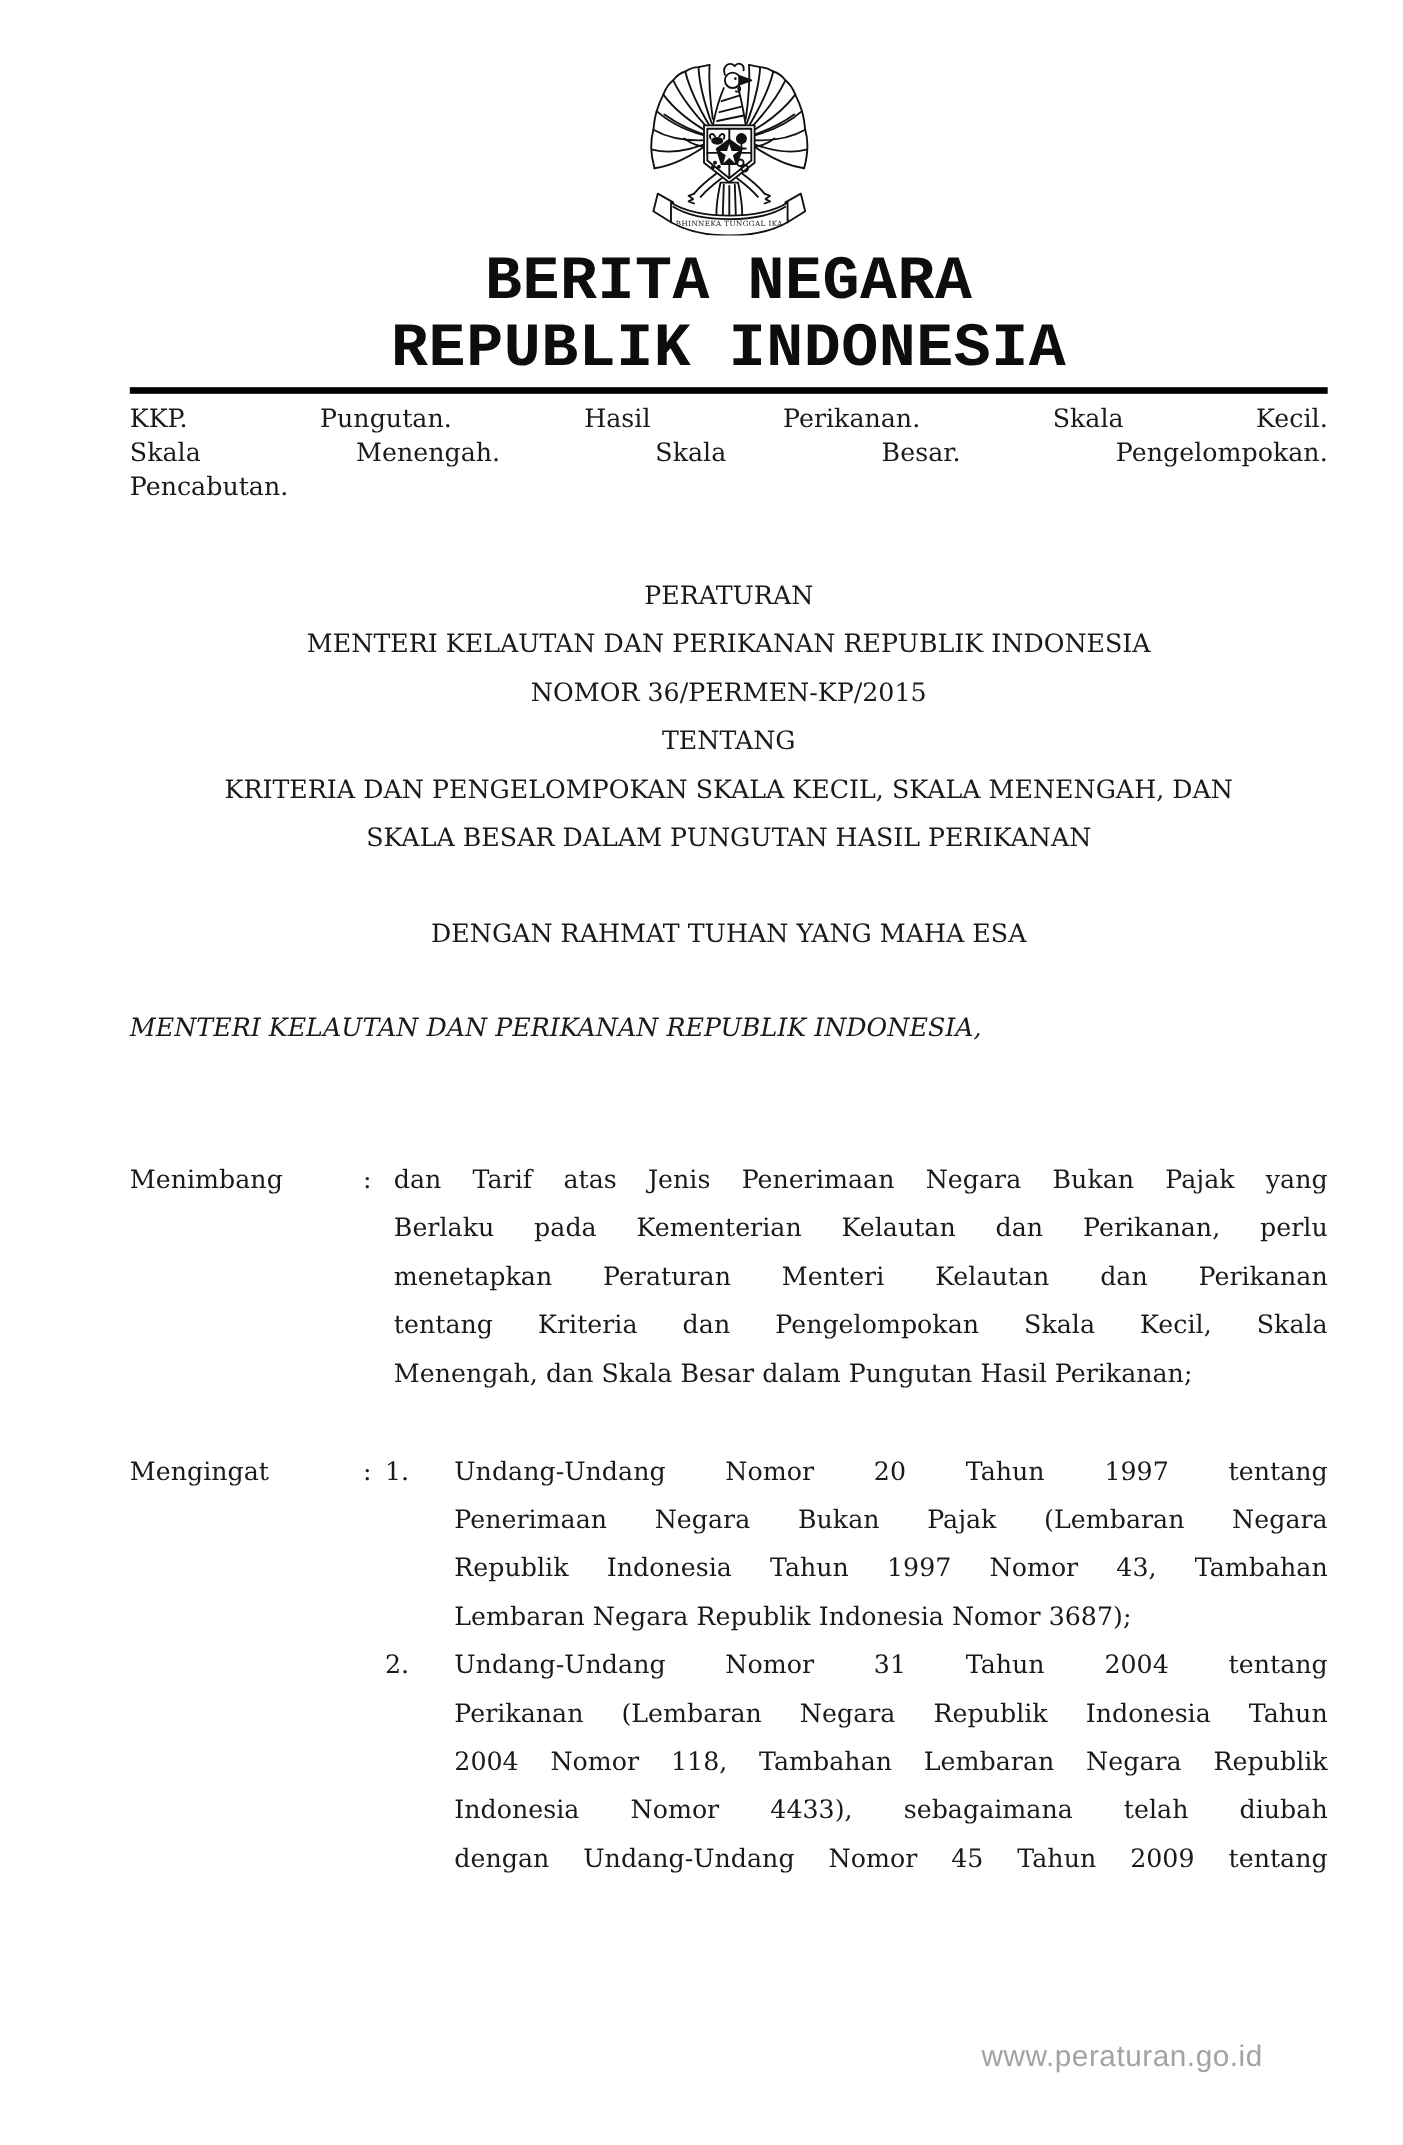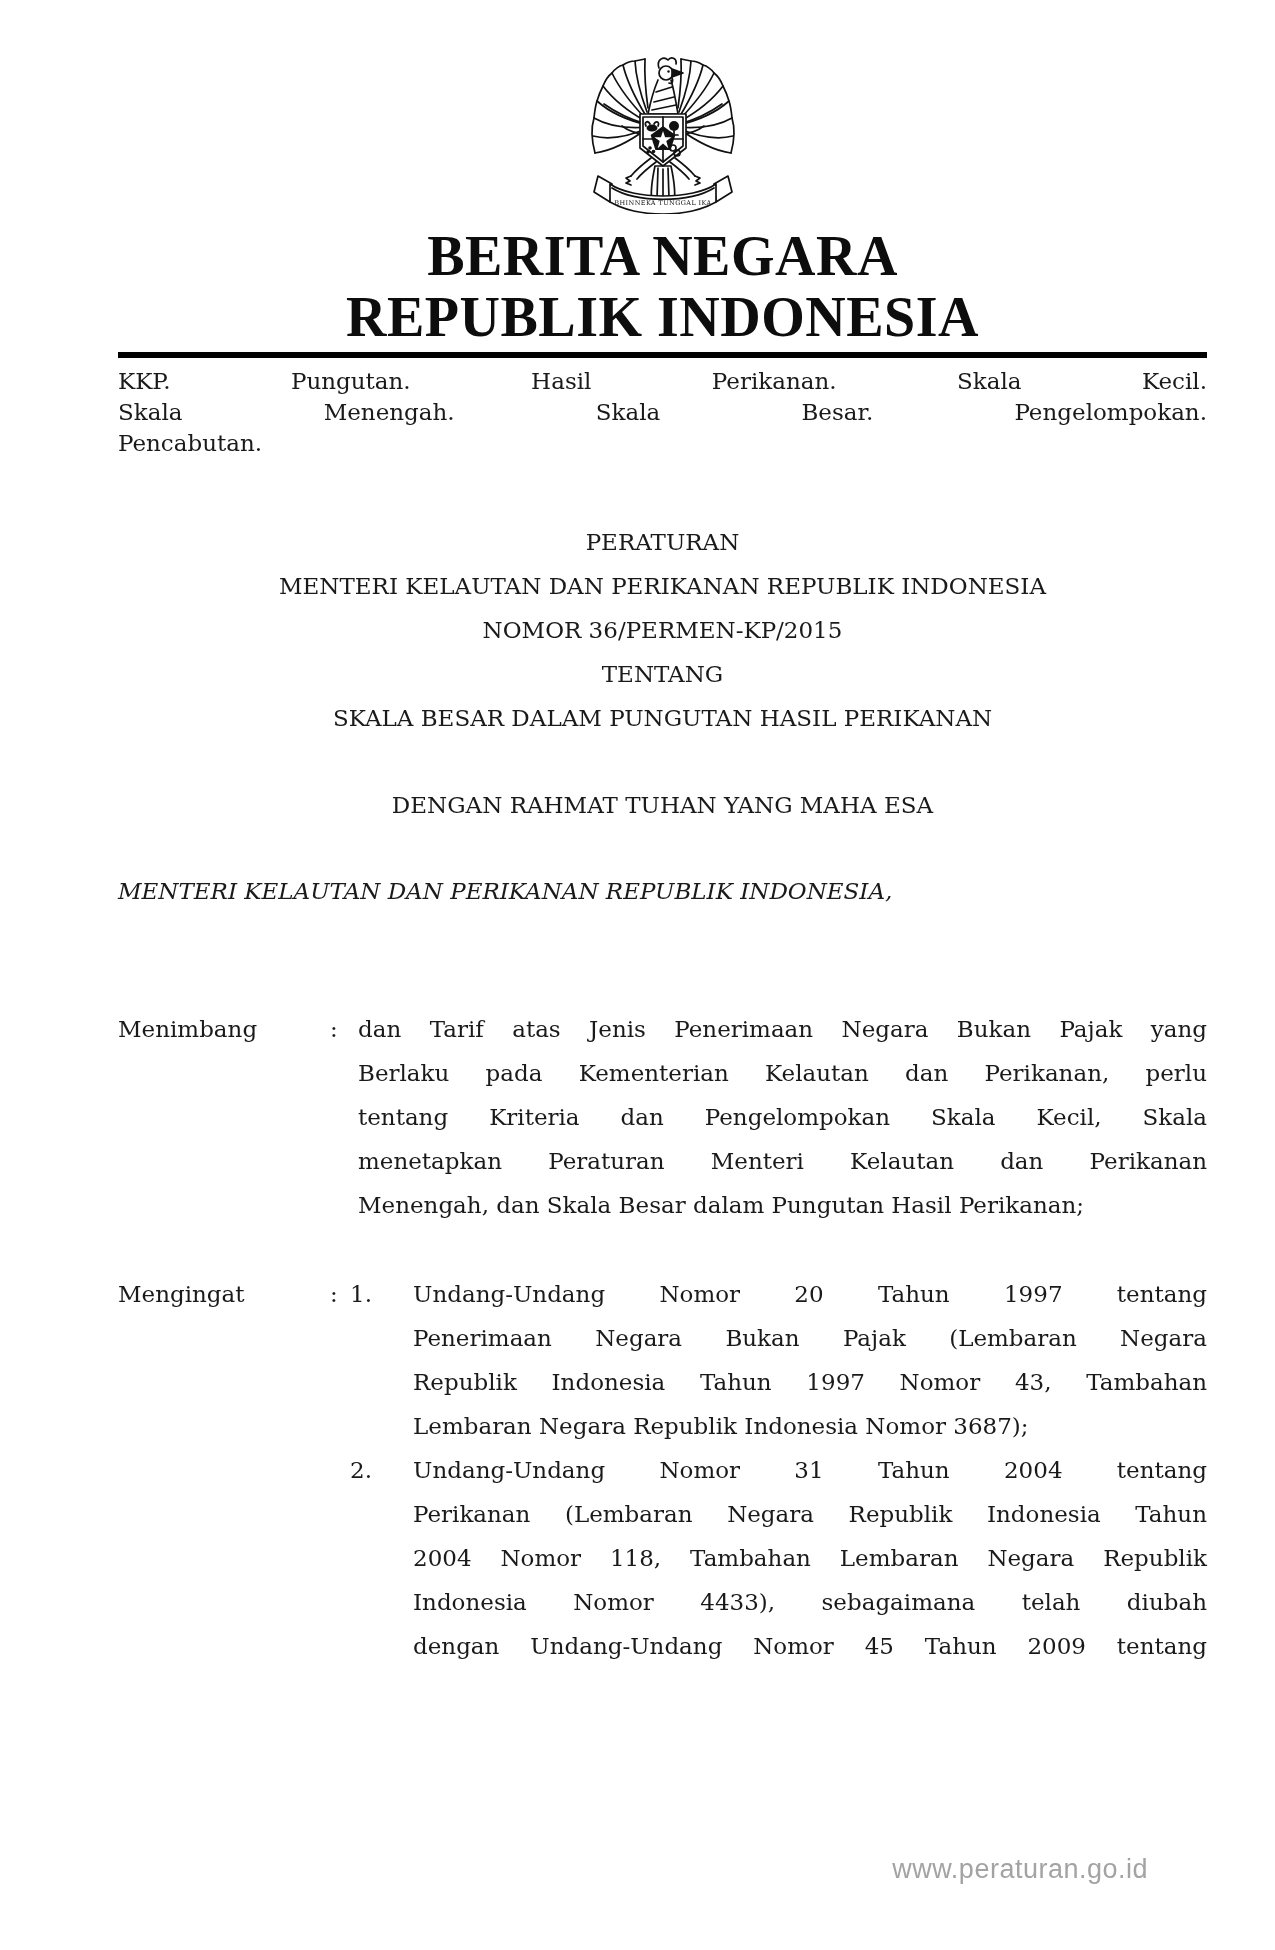--- a/index.html
+++ b/index.html
@@ -9,21 +9,21 @@
     background:#ffffff;
     box-sizing:border-box;
     padding:0 53px 0 118px;
     font-family:"DejaVu Serif",serif;
     color:#1a1a1a;
     overflow:hidden;
   }
   .emblem{display:block;width:150px;height:158px;margin:56px auto 0;}
   .gazette{
     text-align:center;
-    font-family:Liberation Serif, serif;
+    font-family:Liberation Mono, monospace;
     font-weight:700;
     font-size:56px;
     line-height:61px;
     letter-spacing:.5px;
     color:#0d0d0d;
     margin-top:12px;
     white-space:nowrap;
   }
   .rule{height:6px;background:#000;margin-top:4px;}
   .issue{display:flex;margin-top:8px;font-size:23px;line-height:31px;}
@@ -159,35 +159,36 @@
       <div class="jl">Skala Menengah. Skala Besar. Pengelompokan.</div>
       <div class="jend">Pencabutan.</div>
     </div>
   </div>
 
   <div class="title-block">
     <div>PERATURAN</div>
     <div>MENTERI KELAUTAN DAN PERIKANAN REPUBLIK INDONESIA</div>
     <div>NOMOR 36/PERMEN-KP/2015</div>
     <div>TENTANG</div>
+    <div>KRITERIA DAN PENGELOMPOKAN SKALA KECIL, SKALA MENENGAH, DAN</div>
     <div>SKALA BESAR DALAM PUNGUTAN HASIL PERIKANAN</div>
   </div>
 
   <div class="invocation">DENGAN RAHMAT TUHAN YANG MAHA ESA</div>
 
   <div class="authority">MENTERI KELAUTAN DAN PERIKANAN REPUBLIK INDONESIA,</div>
 
   <div class="clause considering">
     <div class="c-label">Menimbang</div>
     <div class="c-colon">:</div>
     <div class="c-body">
       <div class="jl">dan Tarif atas Jenis Penerimaan Negara Bukan Pajak yang</div>
       <div class="jl">Berlaku pada Kementerian Kelautan dan Perikanan, perlu</div>
+      <div class="jl">menetapkan Peraturan Menteri Kelautan dan Perikanan</div>
       <div class="jl">tentang Kriteria dan Pengelompokan Skala Kecil, Skala</div>
-      <div class="jl">menetapkan Peraturan Menteri Kelautan dan Perikanan</div>
       <div class="jend">Menengah, dan Skala Besar dalam Pungutan Hasil Perikanan;</div>
     </div>
   </div>
 
   <div class="clause legalbasis">
     <div class="c-label">Mengingat</div>
     <div class="c-colon">:</div>
     <div class="c-body">
       <div class="li">
         <div class="li-num">1.</div>

